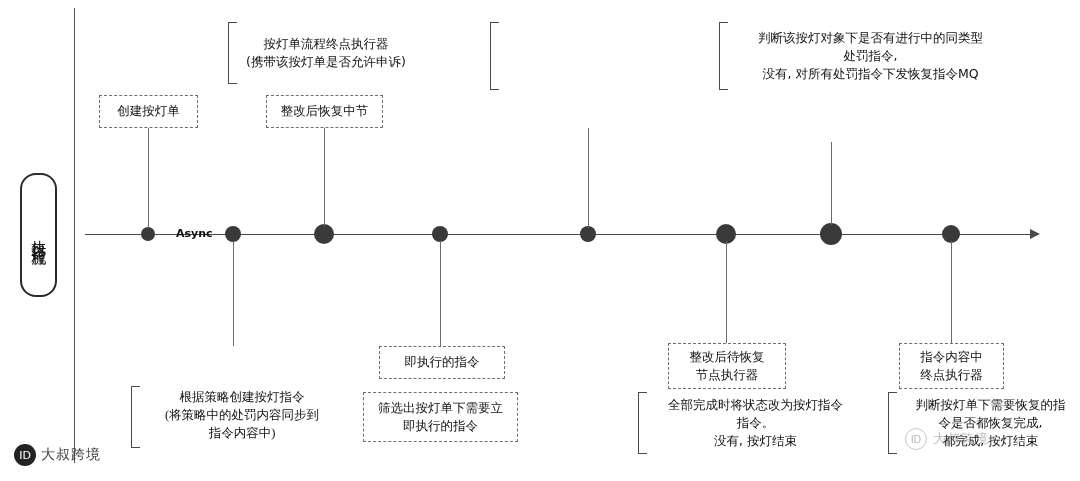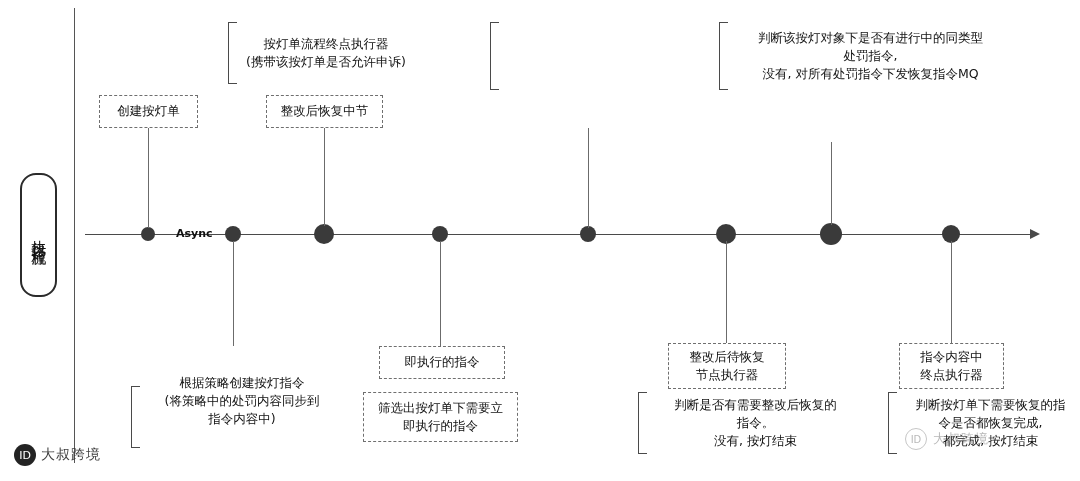--- a/index.html
+++ b/index.html
@@ -145,33 +145,33 @@
   </div>
   <div class="box plain" style="left:752px;top:22px;width:318px;height:68px;justify-content:flex-start;">判断该按灯对象下是否有进行中的同类型
 处罚指令,
 没有, 对所有处罚指令下发恢复指令MQ</div>
 
   <div class="bracket" style="left:131px;top:386px;width:9px;height:62px;">
     <div class="bv"></div>
       <div class="bt"></div>
       <div class="bb"></div>
   </div>
-  <div class="box plain" style="left:142px;top:370px;width:200px;height:62px;">根据策略创建按灯指令
+  <div class="box plain" style="left:142px;top:384px;width:200px;height:62px;font-family:Liberation Serif, serif;">根据策略创建按灯指令
 (将策略中的处罚内容同步到
 指令内容中)</div>
 
   <div class="box" style="left:363px;top:392px;width:155px;height:50px;">筛选出按灯单下需要立
 即执行的指令</div>
 
   <div class="bracket" style="left:638px;top:392px;width:9px;height:62px;">
     <div class="bv"></div>
       <div class="bt"></div>
       <div class="bb"></div>
   </div>
-  <div class="box plain" style="left:648px;top:392px;width:215px;height:62px;">判断是否有需要整改后恢复的
+  <div class="box plain" style="left:648px;top:392px;width:215px;height:62px;">全部完成时将状态改为按灯指令
 指令。
 没有, 按灯结束</div>
 
   <div class="bracket" style="left:888px;top:392px;width:9px;height:62px;">
     <div class="bv"></div>
       <div class="bt"></div>
       <div class="bb"></div>
   </div>
   <div class="box plain" style="left:898px;top:392px;width:185px;height:62px;">判断按灯单下需要恢复的指
 令是否都恢复完成,

